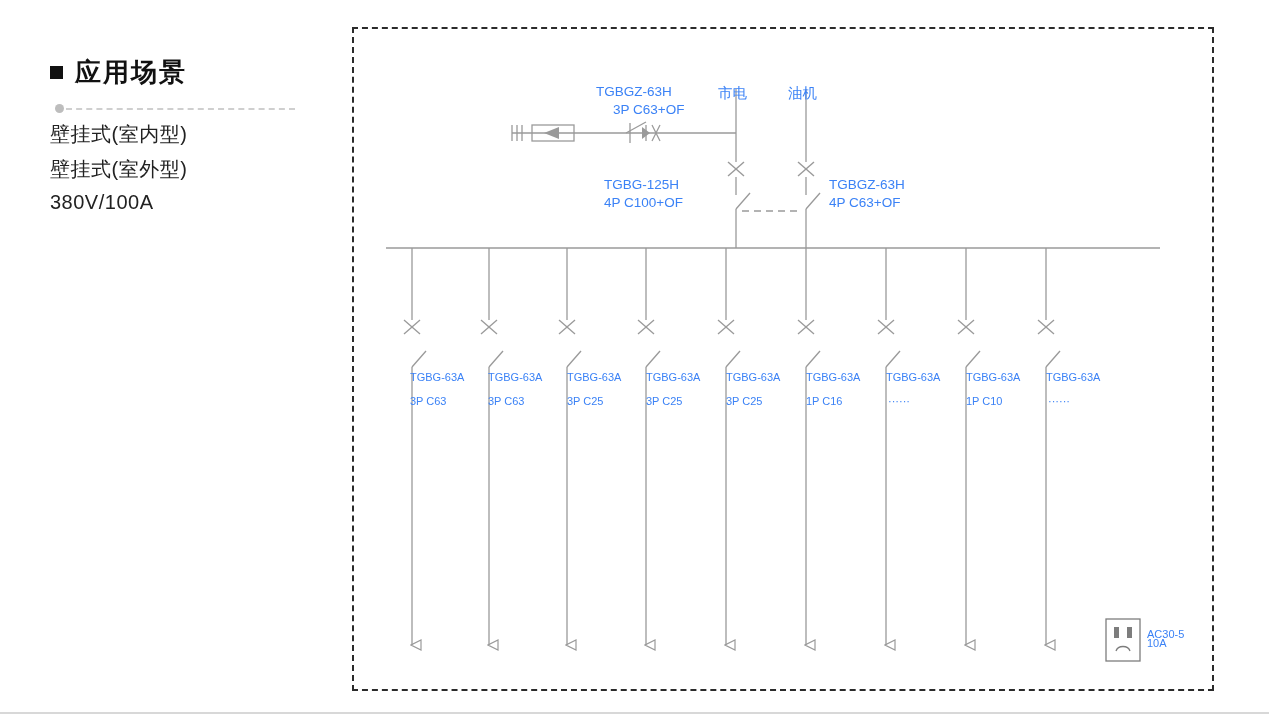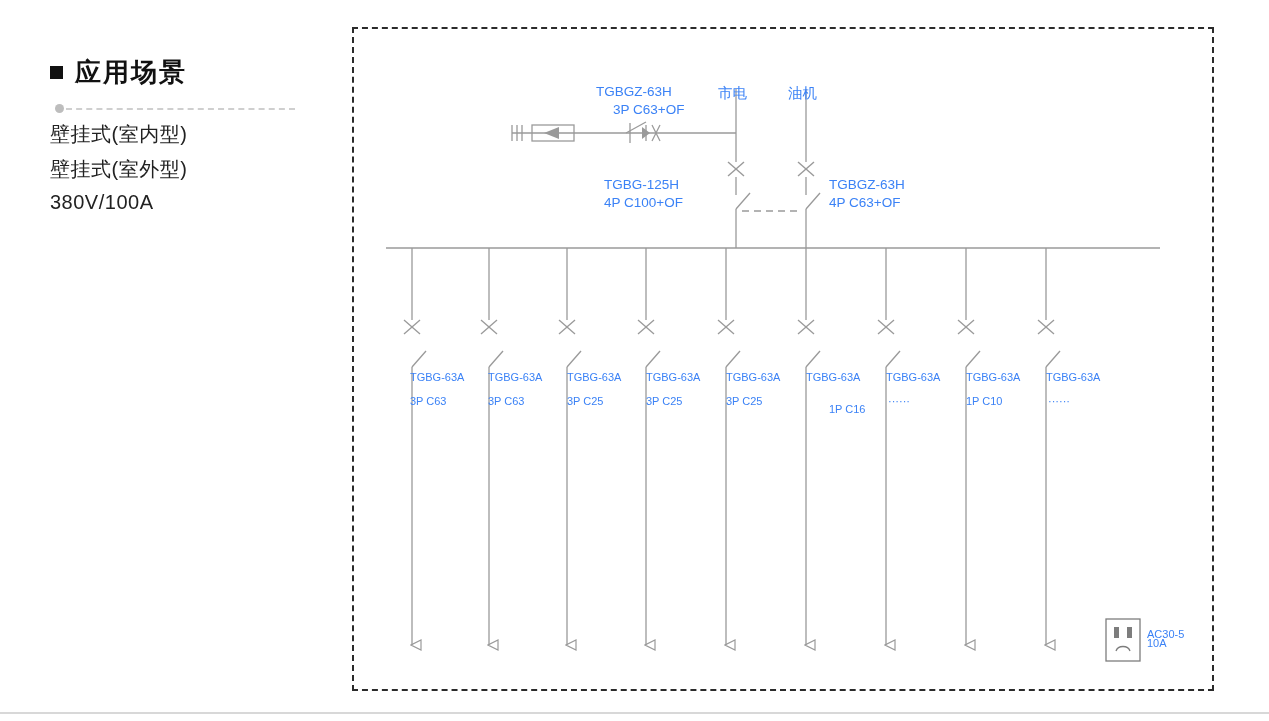--- a/index.html
+++ b/index.html
@@ -269,21 +269,21 @@
     <div class="lbl small" style="left:213px; top:340px;">TGBG-63A</div>
     <div class="lbl small" style="left:213px; top:364px;">3P C25</div>
 
     <div class="lbl small" style="left:292px; top:340px;">TGBG-63A</div>
     <div class="lbl small" style="left:292px; top:364px;">3P C25</div>
 
     <div class="lbl small" style="left:372px; top:340px;">TGBG-63A</div>
     <div class="lbl small" style="left:372px; top:364px;">3P C25</div>
 
     <div class="lbl small" style="left:452px; top:340px;">TGBG-63A</div>
-    <div class="lbl small" style="left:475px; top:364px;margin-top:8px;">1P C16</div>
+    <div class="lbl small" style="left:452px; top:364px;">1P C16</div>
 
     <div class="lbl small" style="left:532px; top:340px;">TGBG-63A</div>
     <div class="lbl small" style="left:534px; top:364px;">······</div>
 
     <div class="lbl small" style="left:612px; top:340px;">TGBG-63A</div>
     <div class="lbl small" style="left:612px; top:364px;">1P C10</div>
 
     <div class="lbl small" style="left:692px; top:340px;">TGBG-63A</div>
     <div class="lbl small" style="left:694px; top:364px;">······</div>
 

